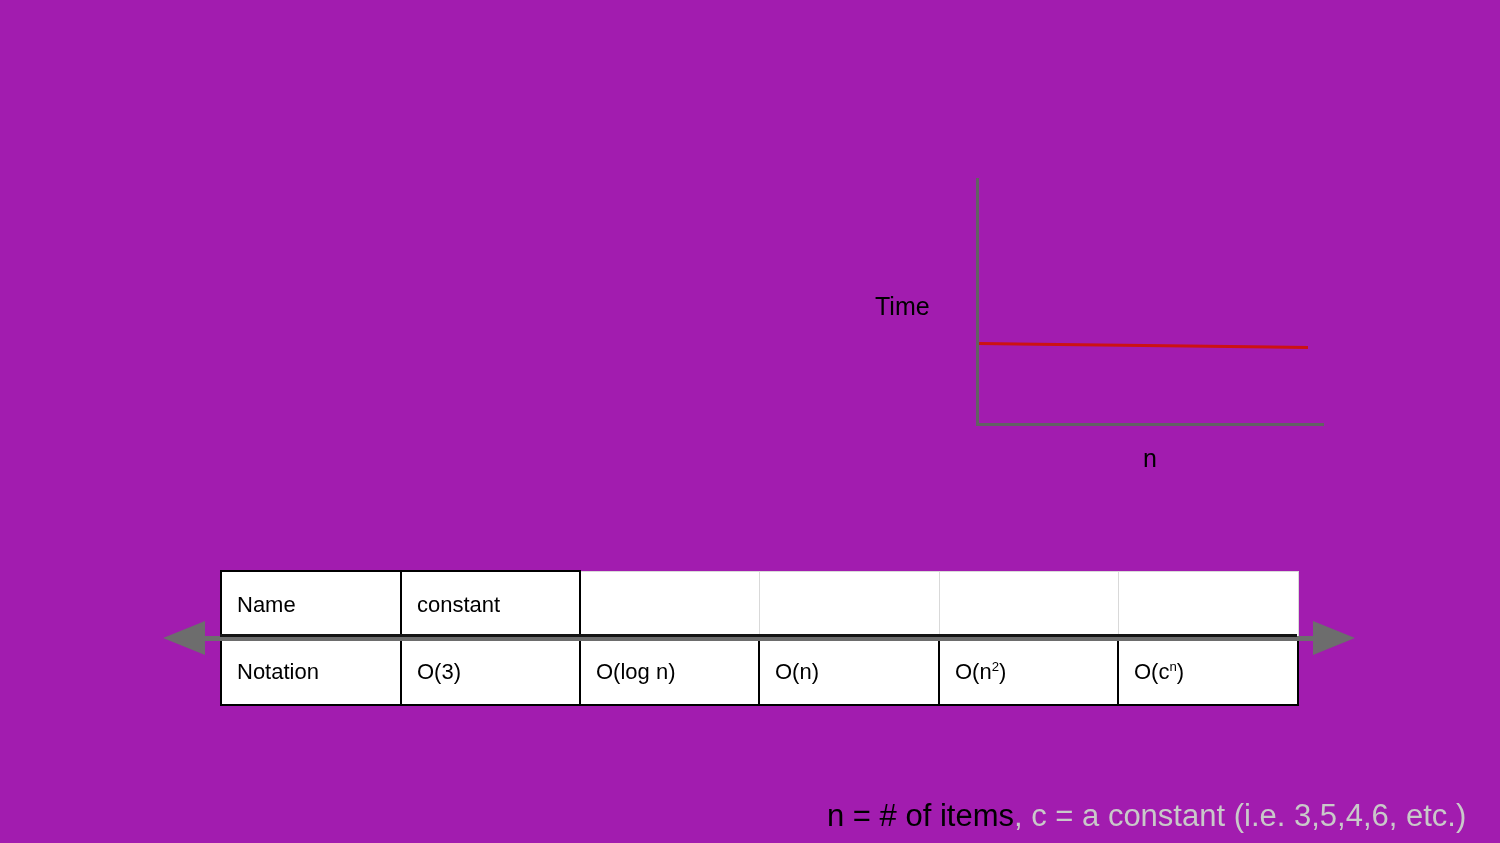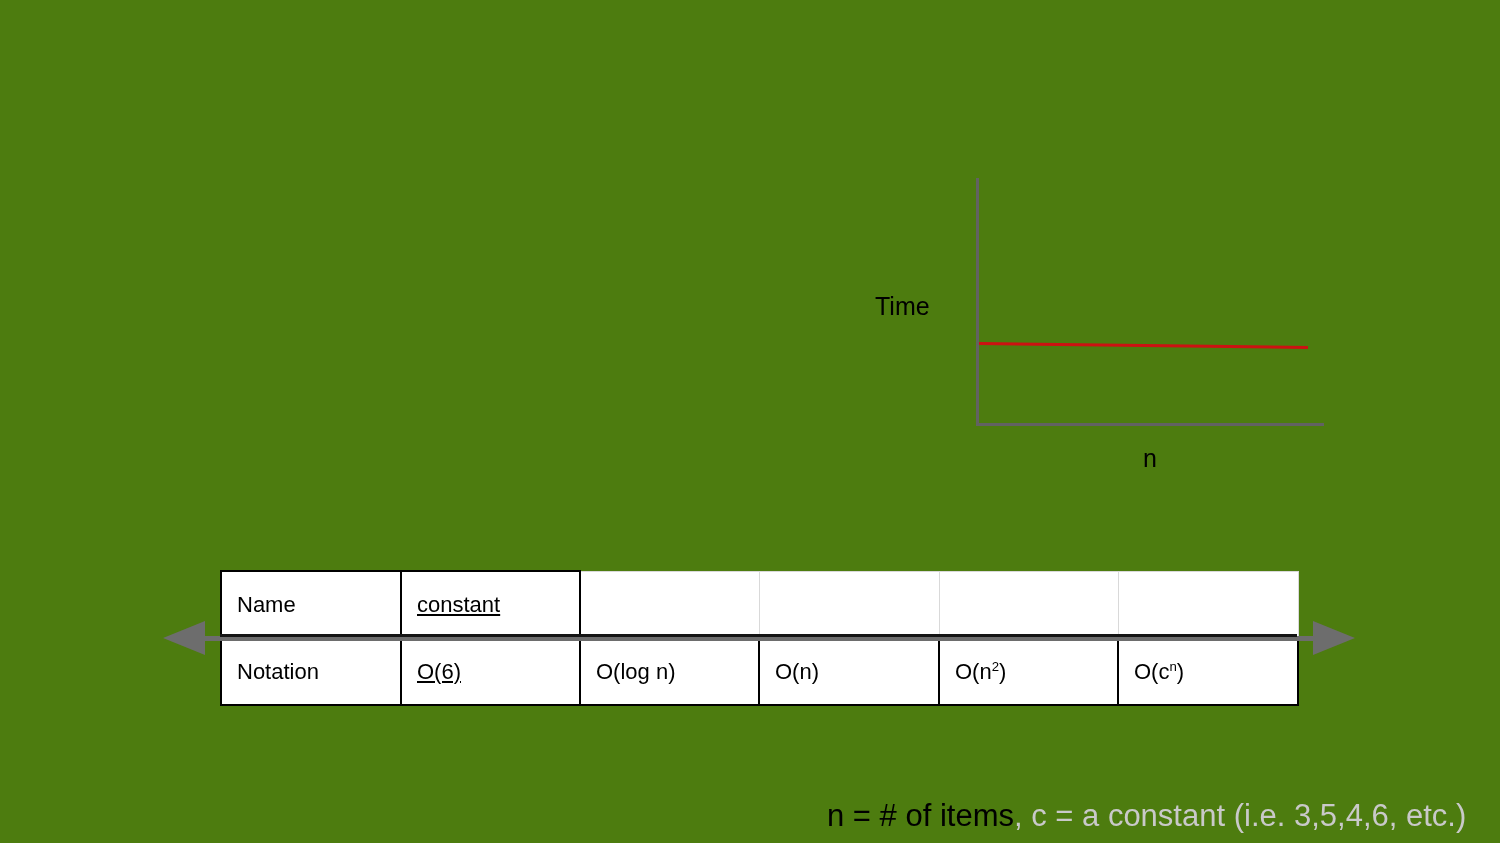--- a/index.html
+++ b/index.html
@@ -4,21 +4,21 @@
 <style>
   html, body {
     margin: 0; padding: 0;
     background: #ffffff;
     font-family: "Liberation Sans", sans-serif;
   }
   .slide {
     position: relative;
     width: 1500px;
     height: 843px;
-    background: #4d7c0f;
+    background: #a21caf;
     overflow: hidden;
   }
 
   
   .y-axis {
     position: absolute;
     left: 976px; top: 178px;
     width: 3px; height: 248px;
     background: #626262;
   }
@@ -96,21 +96,21 @@
     font-size: 22px;
     color: #000000;
     padding: 0 0 0 15px;
     vertical-align: middle;
     background: #ffffff;
     overflow: hidden;
     white-space: nowrap;
   }
   td.b  { border: 2px solid #000000; }
   td.g  { border: 1px solid #d9d9d9; }
-  td.hl { background: #d4e0f0; text-decoration: underline; }
+  td.hl { background: #d4e0f0; }
   td.mut { color: #cccccc; }
   td sup {
     font-size: 60%;
     vertical-align: super;
     line-height: 0;
   }
 
   
   .footnote {
     position: absolute;
@@ -154,21 +154,21 @@
         <tr>
       <td class="b">Name</td>
       <td class="b hl">constant</td>
       <td class="g"></td>
       <td class="g"></td>
       <td class="g"></td>
       <td class="g"></td>
     </tr>
     <tr>
       <td class="b"><span>Notation</span><sup></sup><span></span></td>
-      <td class="b hl"><span>O(6)</span><sup></sup><span></span></td>
+      <td class="b hl"><span>O(3)</span><sup></sup><span></span></td>
       <td class="b mut"><span>O(log n)</span><sup></sup><span></span></td>
       <td class="b"><span>O(n)</span><sup></sup><span></span></td>
       <td class="b"><span>O(n</span><sup>2</sup><span>)</span></td>
       <td class="b mut"><span>O(c</span><sup>n</sup><span>)</span></td>
     </tr>
   </tbody>
     </table>
 
   <div class="footnote"><span class="fn-black">n = # of items</span><span class="fn-gray">, c = a constant (i.e. 3,5,4,6, etc.)</span></div>
 

